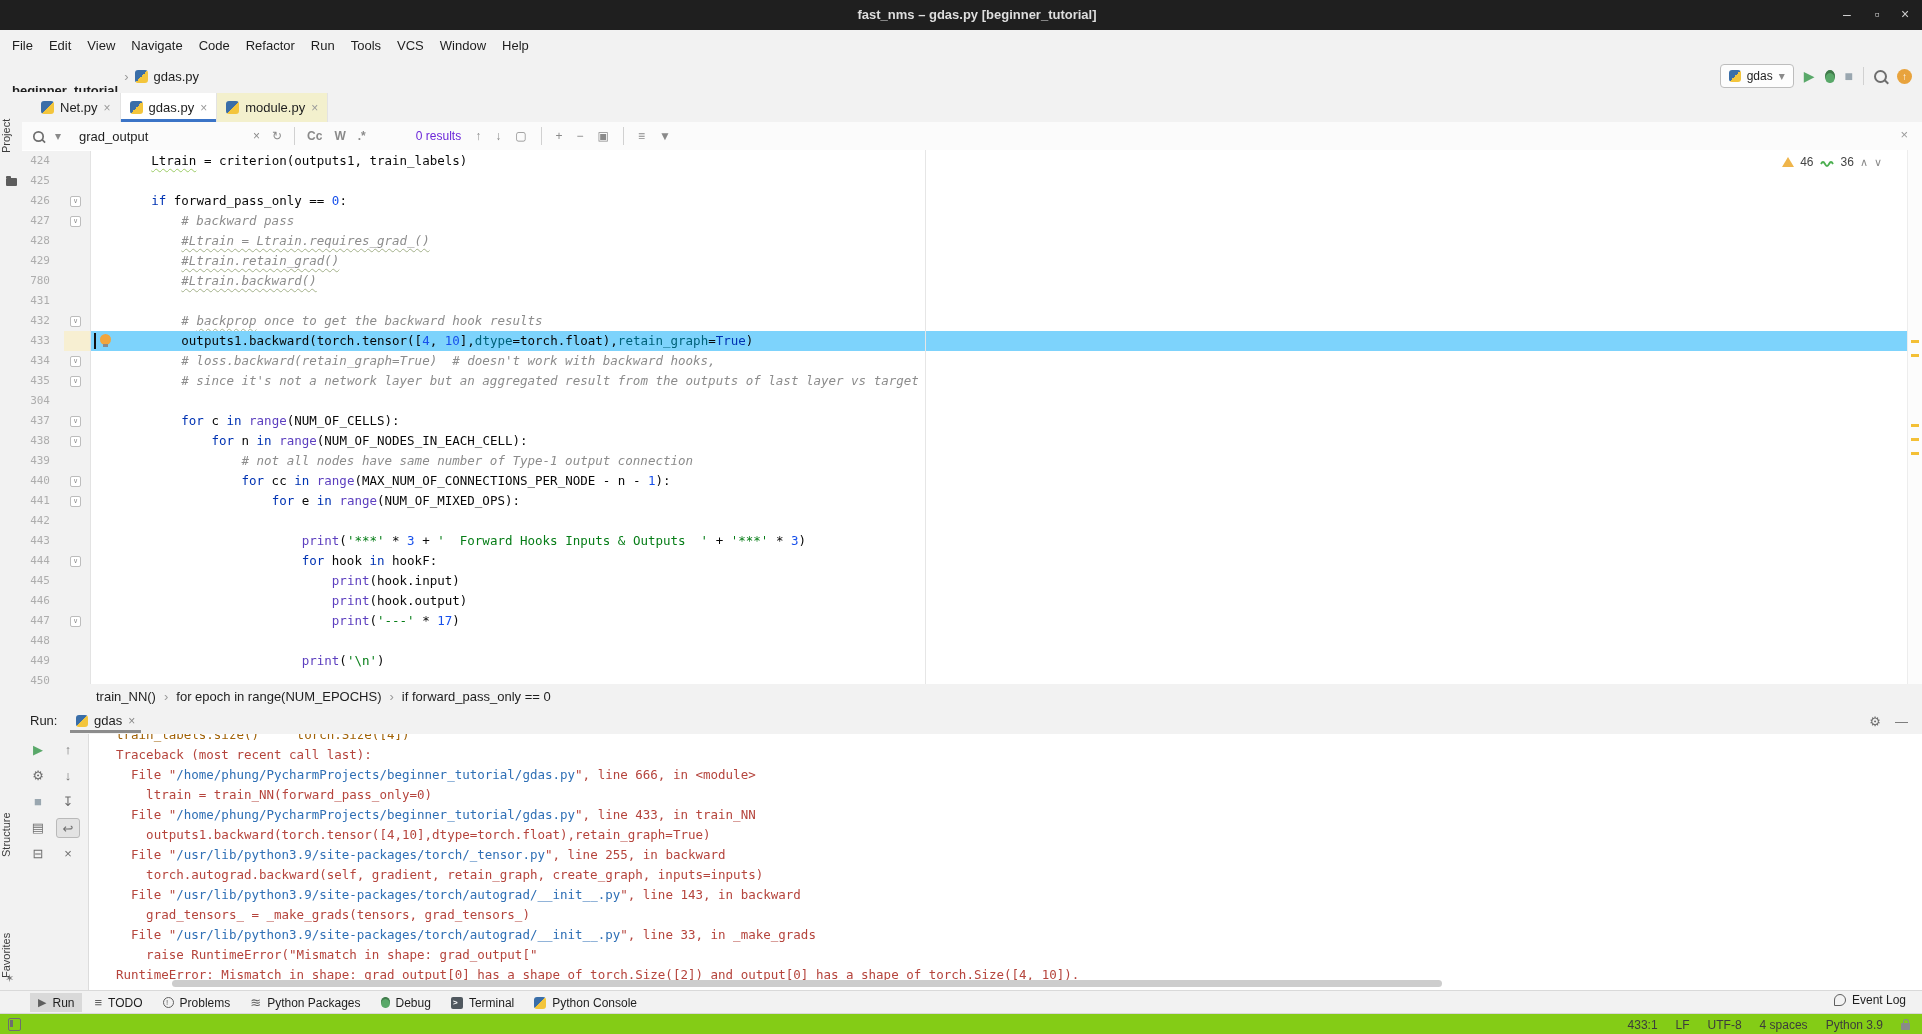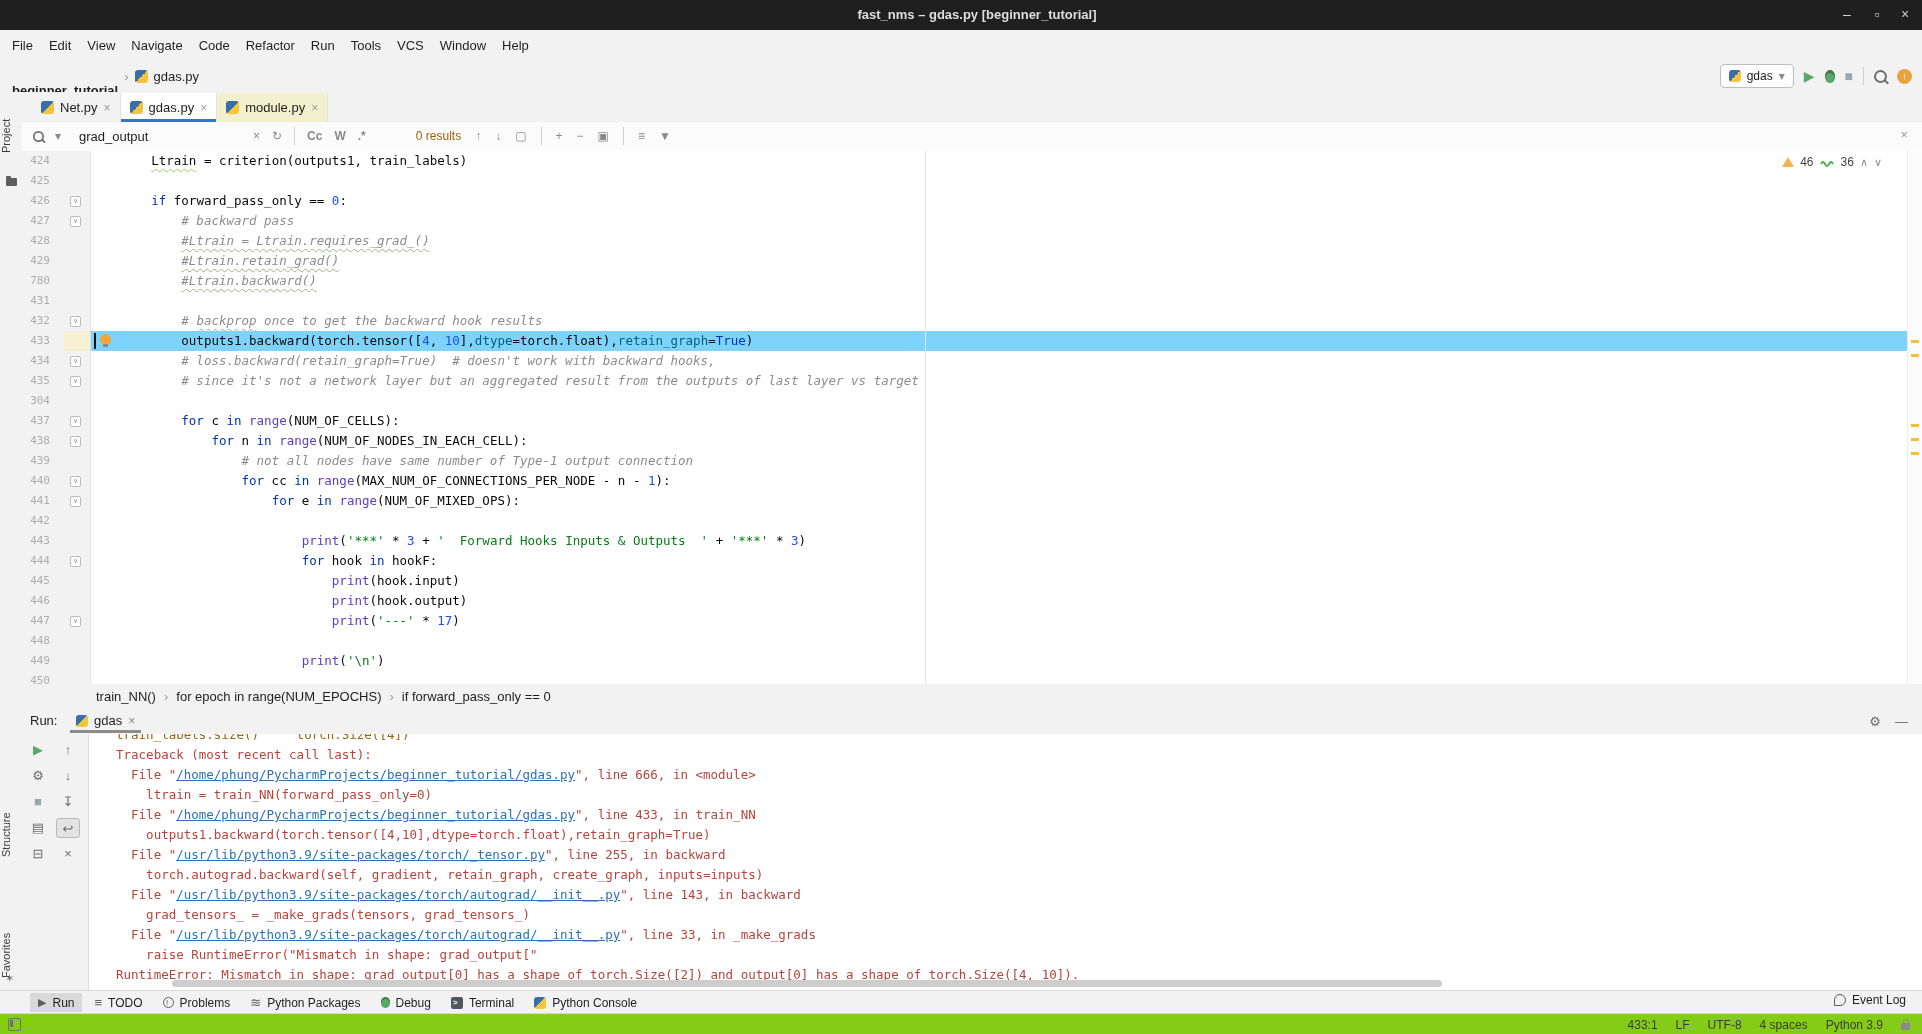--- a/index.html
+++ b/index.html
@@ -47,21 +47,21 @@
   .tab .tclose{color:#9a9a9a;font-size:12px;}
   .tab.active{background:#ffffff;}
   .tab.active::after{content:"";position:absolute;left:0;right:0;bottom:0;height:3px;background:#3b74c7;}
   .tab.nonproj{background:#f3f0cd;}
   
   #findbar{left:22px;top:122px;width:1900px;height:28px;background:#fbfbfb;border-bottom:1px solid #d1d1d1;
     display:flex;align-items:center;font-size:13px;color:#3c3c3c;}
   #findbar .grp{display:flex;align-items:center;gap:10px;}
   .fico{color:#8a8a8a;font-size:12px;}
   #find-query{color:#1e1e1e;margin-left:8px;min-width:150px;}
-  .results-red{color:#a16207;font-size:12px;}
+  .results-red{color:#6d28d9;font-size:12px;}
   .toggle{color:#8a8a8a;font-size:12px;font-weight:bold;}
   #find-close{position:absolute;right:14px;top:127px;color:#9a9a9a;font-size:13px;}
   
   #editor{left:22px;top:150px;width:1900px;height:534px;background:#ffffff;overflow:hidden;}
   #editor-lines{position:absolute;left:0;top:1px;width:100%;}
   .eline{position:relative;display:flex;height:20px;line-height:20px;}
   .lnum{flex:0 0 42px;box-sizing:border-box;padding-right:14px;text-align:right;
     font-family:"DejaVu Sans Mono",monospace;font-size:11px;color:#adadad;background:#f2f2f2;}
   .foldc{flex:0 0 26px;position:relative;background:#f2f2f2;border-right:1px solid #e3e3e3;}
   .fmk{position:absolute;left:6px;top:5px;width:9px;height:9px;border:1px solid #bdbdbd;border-radius:2px;background:#fff;
@@ -93,21 +93,21 @@
   #runtab::after{content:"";position:absolute;left:4px;right:4px;bottom:0;height:3px;background:#8c8c8c;}
   #runheader .rbtns{position:absolute;right:14px;top:0;height:26px;display:flex;align-items:center;gap:14px;color:#6e6e6e;font-size:13px;}
   #runbody{left:22px;top:734px;width:1900px;height:256px;background:#ffffff;overflow:hidden;}
   #runtools{position:absolute;left:0;top:0;width:66px;height:256px;background:#f2f2f2;border-right:1px solid #dcdcdc;
     display:grid;grid-template-columns:28px 28px;justify-content:center;align-content:start;gap:6px 2px;padding-top:6px;}
   .rtb{width:24px;height:20px;text-align:center;line-height:20px;font-size:13px;color:#6e6e6e;}
   .rtb.sel{border:1px solid #b9b9b9;border-radius:3px;background:#e3e3e3;box-sizing:border-box;}
   .rtb-rerun{color:#59a869;} .rtb-stop{color:#9aa7b0;}
   #console{position:absolute;left:66px;top:-9px;right:0;padding-left:28px;}
   .cline{height:20px;line-height:20px;white-space:pre;font-family:"DejaVu Sans Mono",monospace;font-size:12.5px;}
-  .cg-o{color:#a16207;} .cg-e{color:#b5443c;} .cg-k{color:#2e6fb5;text-decoration:underline;}
+  .cg-o{color:#a16207;} .cg-e{color:#b5443c;} .cg-k{color:#2e6fb5;}
   #hscroll{position:absolute;left:150px;bottom:3px;width:1270px;height:7px;border-radius:4px;background:#cdcdcd;}
   
   #toolbar{left:0;top:990px;width:1922px;height:23px;background:#f2f2f2;border-top:1px solid #d9d9d9;
     display:flex;align-items:center;padding-left:30px;gap:4px;}
   .twi{display:flex;align-items:center;gap:6px;height:19px;padding:0 8px;font-size:12px;color:#1e1e1e;}
   .twi.act{background:#d9d9d9;}
   .bic{display:inline-block;color:#5f5f5f;font-size:11px;line-height:11px;}
   .bic-run::before{content:"▶";}
   .bic-todo::before{content:"≡";font-size:13px;}
   .bic-problems{width:9px;height:9px;border:1px solid #5f5f5f;border-radius:50%;position:relative;}

